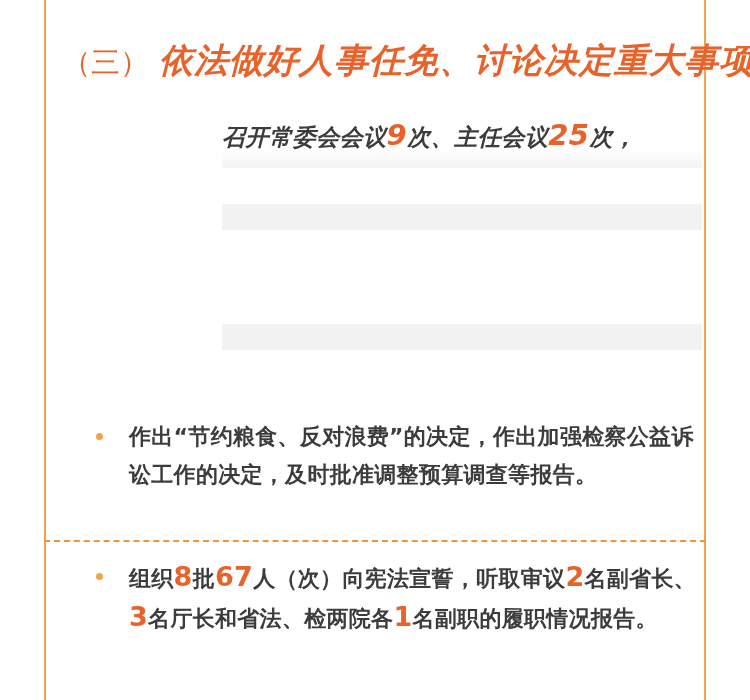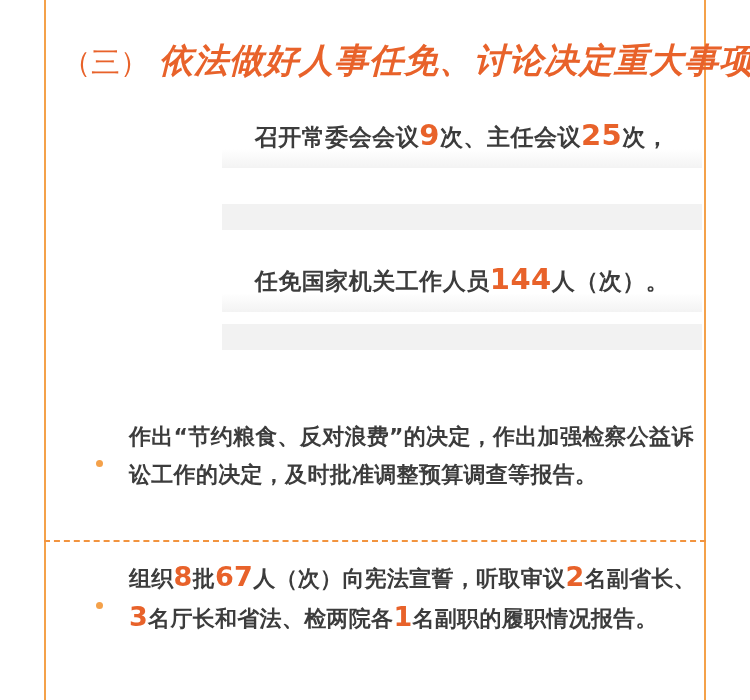--- a/index.html
+++ b/index.html
@@ -59,28 +59,29 @@
 
   
   .stat-block {
     position: absolute;
     left: 222px;
     right: 48px;
     background: linear-gradient(to bottom, #ffffff 0%, #ffffff 62%, #f3f3f3 100%);
     padding-bottom: 14px;
   }
   .stat-block .line {
-    text-align: center;
+    text-align: left;
     font-family: "DejaVu Sans", sans-serif;
     font-size: 23px;
     font-weight: bold;
     color: #3c3c3c;
     line-height: 34px;
     white-space: nowrap;
     letter-spacing: 0.5px;
+    font-style: italic;
   }
   .stat-block .hl {
     color: #e8622a;
     font-size: 29px;
     font-family: "DejaVu Sans", sans-serif;
     font-weight: bold;
   }
   .stat-1 { top: 118px; }
   .stat-2 { top: 262px; }
 
@@ -93,21 +94,21 @@
   }
   .shade-1 { top: 204px; }
   .shade-2 { top: 324px; }
 
   
   .bullet-item {
     position: absolute;
     left: 96px;
     right: 52px;
     display: flex;
-    align-items: center;
+    align-items: flex-start;
   }
   .bullet-dot {
     flex: 0 0 auto;
     width: 7px;
     height: 7px;
     border-radius: 50%;
     background: #f4a14a;
     margin-top: 15px;
     margin-right: 26px;
   }
@@ -148,23 +149,20 @@
   <div class="heading">
     <span class="num">（三）</span>
     <span class="title">依法做好人事任免、讨论决定重大事项</span>
   </div>
 
   <div class="stat-block stat-1">
     <div class="line"><span>召开常委会会议</span><span class="hl">9</span><span>次、主任会议</span><span class="hl">25</span><span>次，</span></div>
   </div>
   <div class="block-shade shade-1"></div>
 
-  <div class="stat-block stat-2">
-    <div class="line"><span>任免国家机关工作人员</span><span class="hl">144</span><span>人（次）。</span></div>
-  </div>
   <div class="block-shade shade-2"></div>
 
   <div class="bullet-item bullet-1">
     <span class="bullet-dot"></span>
     <span class="bullet-text"><span>作出“节约粮食、反对浪费”的决定，作出加强检察公益诉讼工作的决定，及时批准调整预算调查等报告。</span></span>
   </div>
 
   <div class="dashed-divider"></div>
 
   <div class="bullet-item bullet-2">

